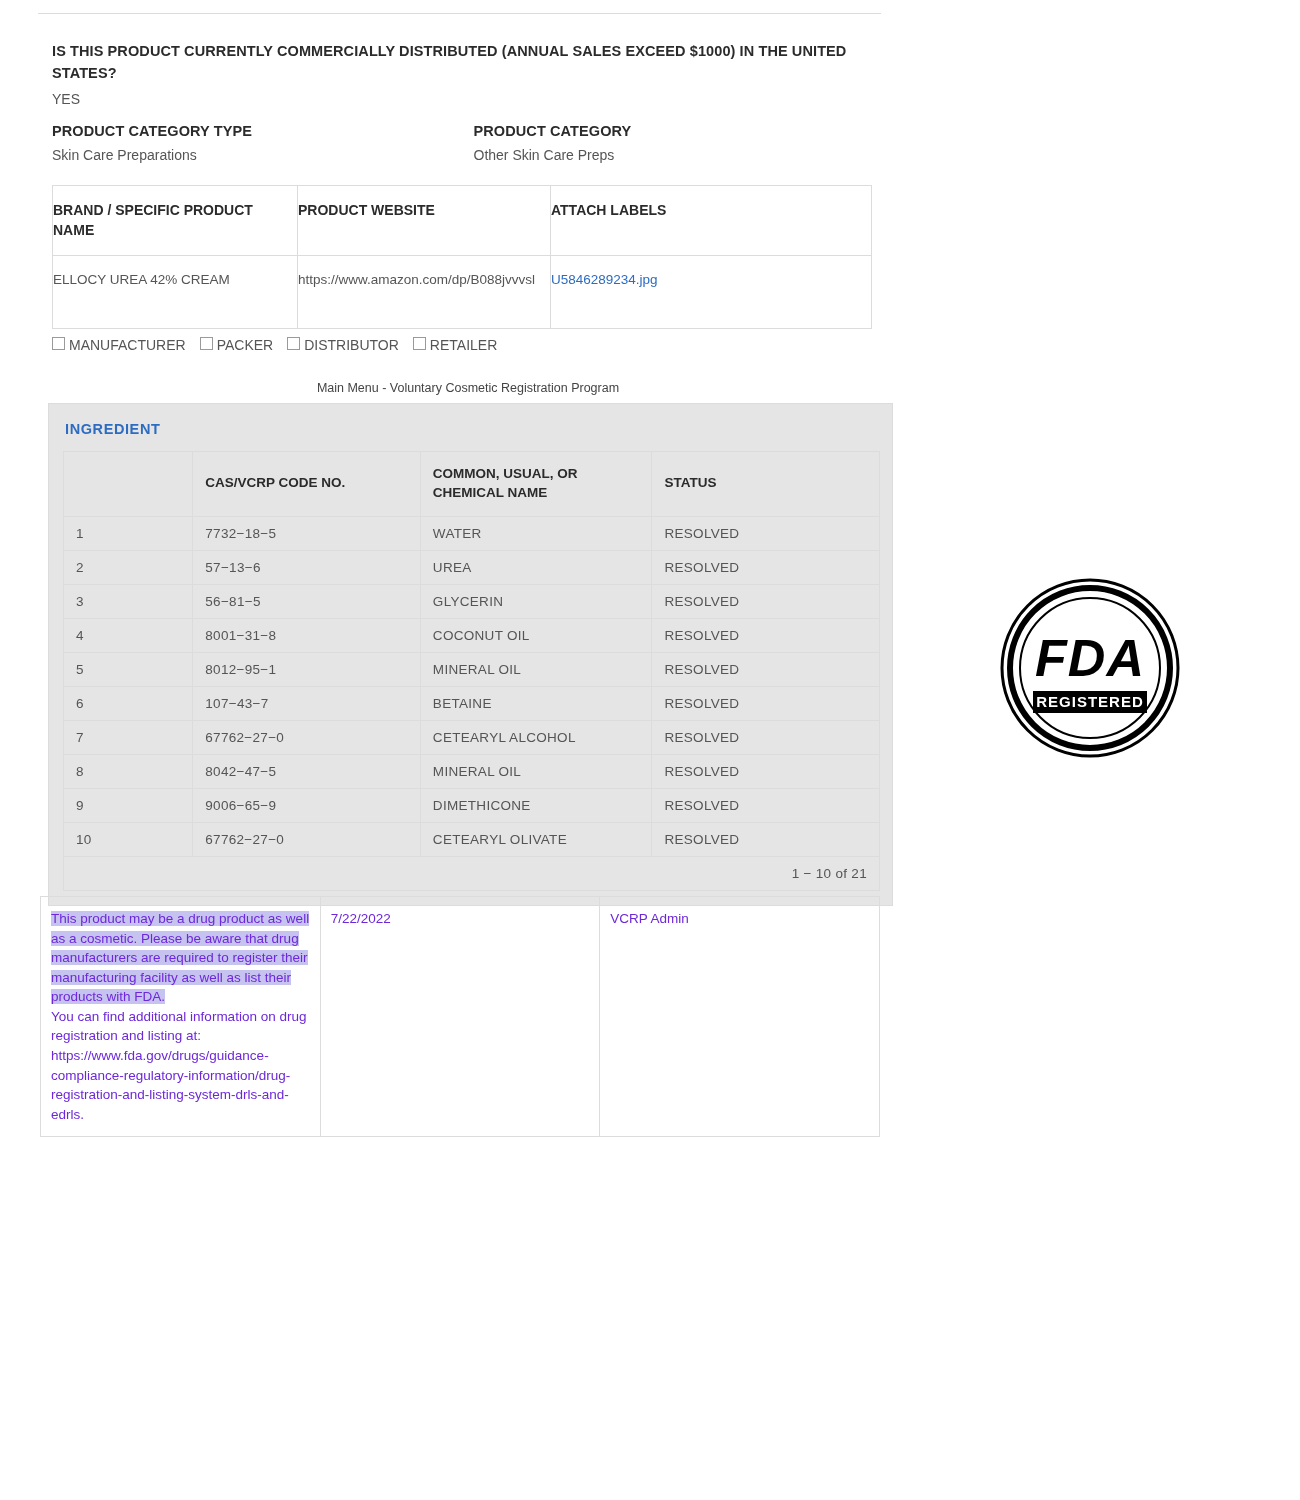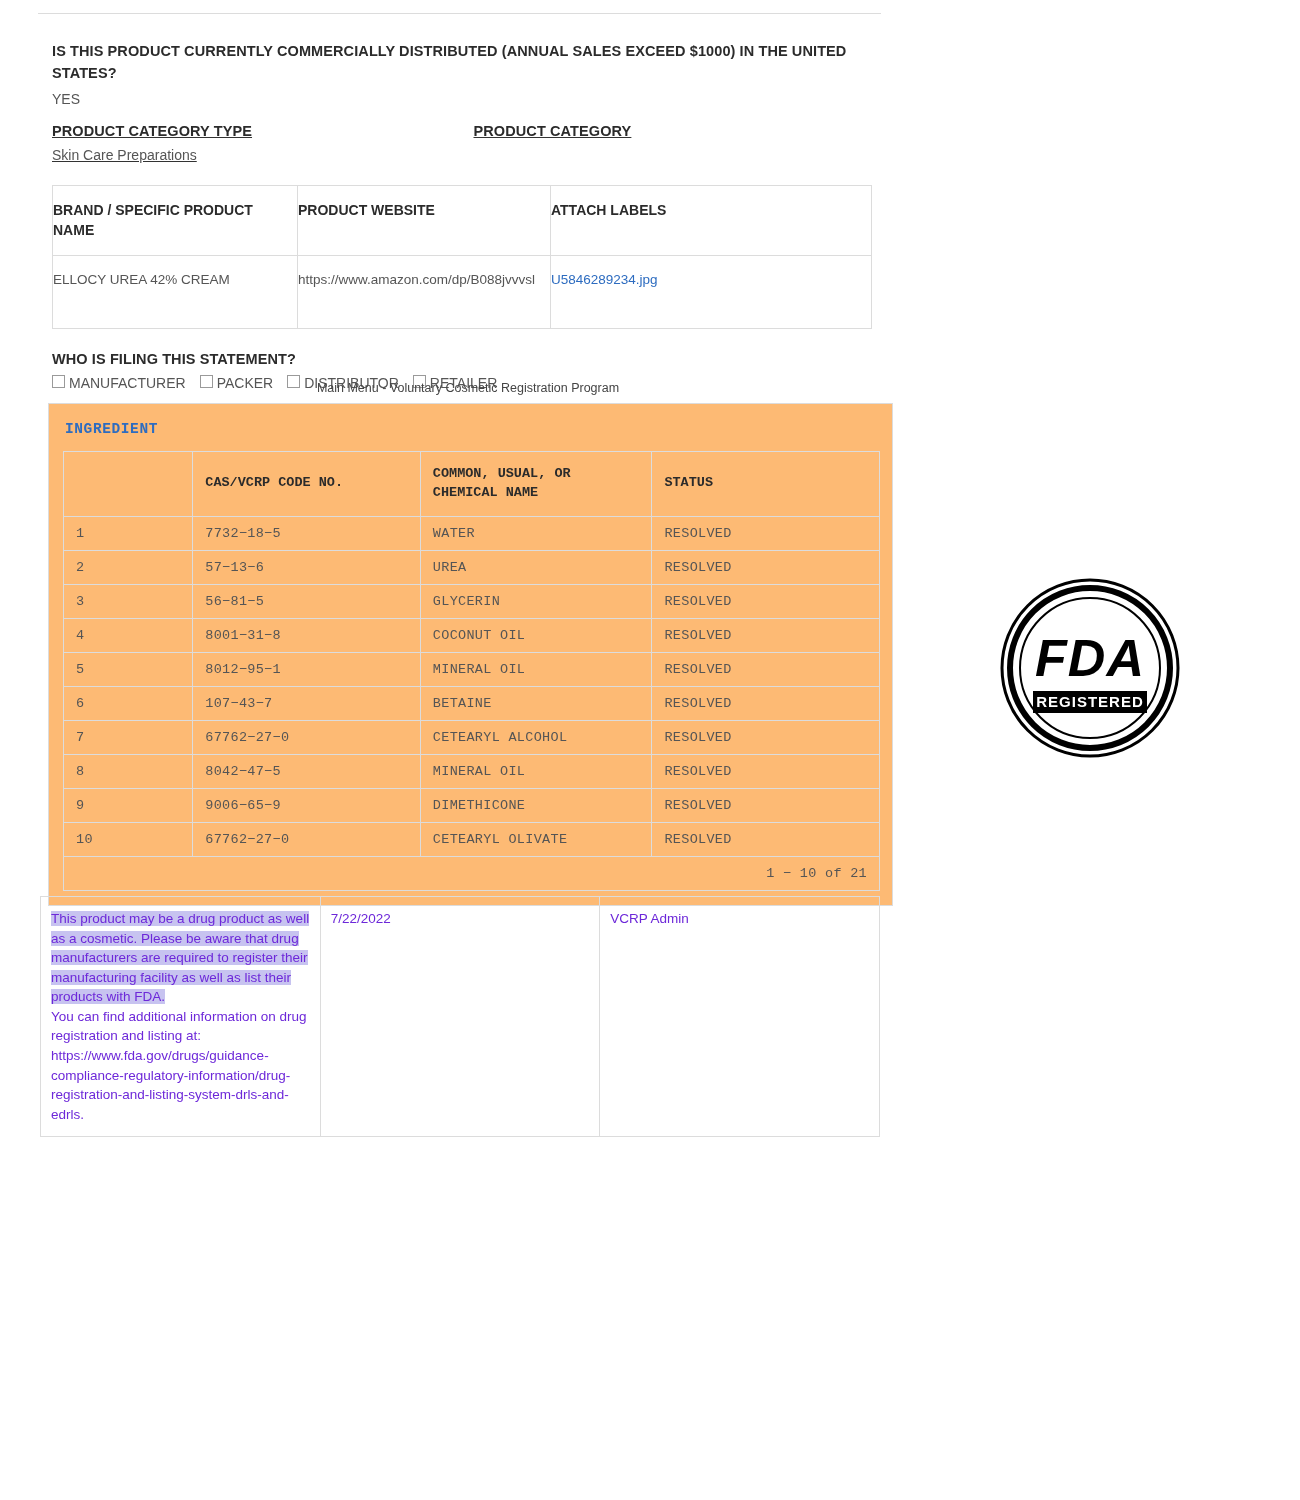--- a/index.html
+++ b/index.html
@@ -47,21 +47,20 @@
     padding: 6px 14px 0 14px;
   }
   .two-col {
     display: flex;
     margin-top: 16px;
   }
   .two-col > div {
     width: 50%;
     padding: 0 14px;
     box-sizing: border-box;
-    text-decoration: underline;
   }
   .col-label {
     font-size: 14.5px;
     font-weight: bold;
     color: #2b2b2b;
     letter-spacing: .1px;
   }
   .col-value {
     font-size: 14px;
     color: #555555;
@@ -146,22 +145,21 @@
   }
 
   
   .ingredient-panel {
     position: absolute;
     left: 48px;
     top: 402px;
     width: 845px;
     border: 1px solid #dcdcdc;
     box-sizing: border-box;
-    background: #fdba74;
-    font-family: Liberation Mono, monospace;
+    background: #e5e5e5;
   }
   .ingredient-title {
     font-size: 14.5px;
     color: #2d6cc0;
     font-weight: bold;
     letter-spacing: .6px;
     padding: 17px 16px 14px 16px;
   }
   table.ingredients {
     border-collapse: collapse;
@@ -260,41 +258,41 @@
     <div class="q-label">IS THIS PRODUCT CURRENTLY COMMERCIALLY DISTRIBUTED (ANNUAL SALES EXCEED $1000) IN THE UNITED STATES?</div>
     <div class="q-value">YES</div>
 
     <div class="two-col">
       <div>
         <div class="col-label">PRODUCT CATEGORY TYPE</div>
         <div class="col-value">Skin Care Preparations</div>
       </div>
       <div>
         <div class="col-label">PRODUCT CATEGORY</div>
+        <div class="col-value">Other Skin Care Preps</div>
       </div>
     </div>
 
     <table class="product">
       <tbody>
           <tr>
         <th class="col-brand">BRAND / SPECIFIC PRODUCT NAME</th>
         <th class="col-site">PRODUCT WEBSITE</th>
         <th class="col-attach">ATTACH LABELS</th>
       </tr>
       <tr>
         <td>ELLOCY UREA 42% CREAM</td>
         <td class="wrapword">https://www.amazon.com/dp/B088jvvvsl</td>
         <td>
           <a class="link" href="#">U5846289234.jpg</a>
         </td>
       </tr>
     </tbody>
       </table>
 
-    <div class="filing-label">WHO IS FILING THIS STATEMENT?</div>
     <div class="checks">
       <span class="chk">
         <span class="box"></span>
         <span>MANUFACTURER</span>
       </span>
       <span class="chk">
         <span class="box"></span>
         <span>PACKER</span>
       </span>
       <span class="chk">

